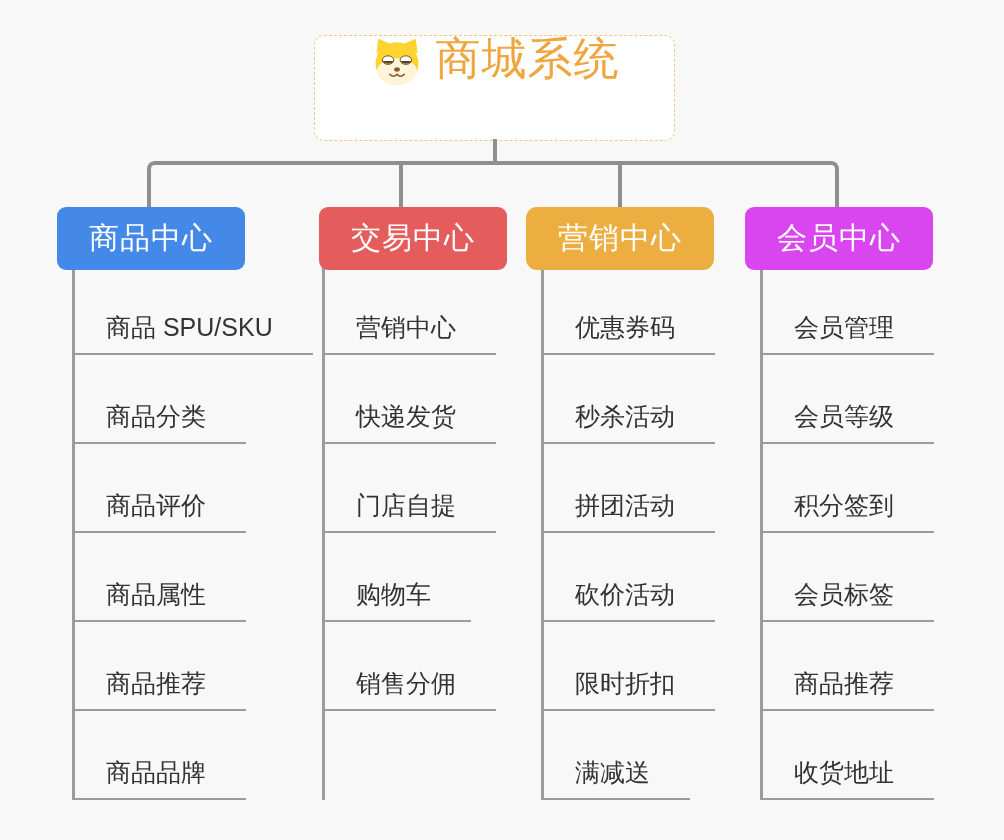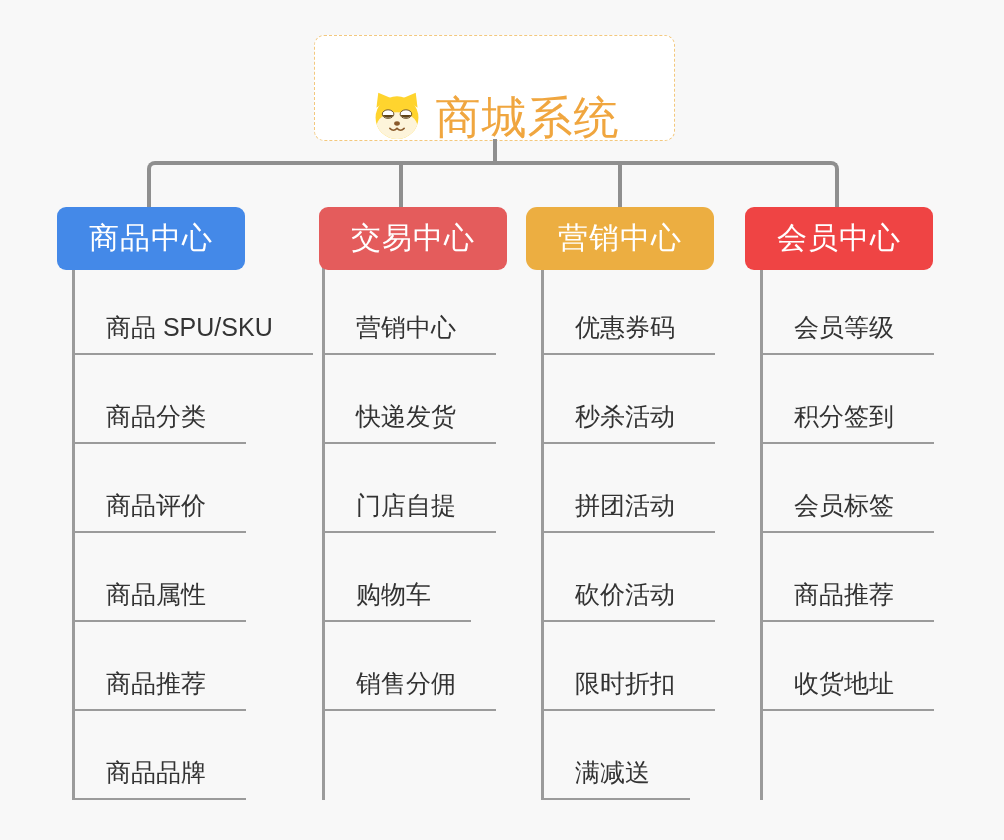--- a/index.html
+++ b/index.html
@@ -9,21 +9,21 @@
     font-family:"Liberation Sans","DejaVu Sans",sans-serif;
     position:relative;overflow:hidden;
   }
   .canvas{position:absolute;inset:0;}
 
   
   .root-node{
     position:absolute;left:314px;top:35px;width:361px;height:106px;
     box-sizing:border-box;background:#ffffff;
     border:1px dashed #f3c87e;border-radius:10px;
-    display:flex;align-items:flex-end;justify-content:center;gap:12px;
+    display:flex;align-items:flex-start;justify-content:center;gap:12px;
   }
   .root-title{font-size:45px;line-height:1;letter-spacing:1px;font-weight:400;}
   .dog{width:54px;height:50px;display:inline-flex;}
 
   
   .root-stem{position:absolute;left:493px;top:139px;width:4px;height:24px;}
   .h-connector{
     position:absolute;left:147px;top:161px;width:692px;height:49px;
     box-sizing:border-box;
     border-top:4px solid;border-left:4px solid;border-right:4px solid;
@@ -84,21 +84,21 @@
   </div>
 
   <div class="root-stem" style="background-color: rgb(143, 143, 143);"></div>
   <div class="h-connector" style="border-color: rgb(143, 143, 143);"></div>
   <div class="drop drop-2" style="background-color: rgb(143, 143, 143);"></div>
   <div class="drop drop-3" style="background-color: rgb(143, 143, 143);"></div>
 
   <div class="branch-box b0" style="background-color: rgb(68, 137, 232);">商品中心</div>
   <div class="branch-box b1" style="background-color: rgb(228, 92, 92);">交易中心</div>
   <div class="branch-box b2" style="background-color: rgb(236, 174, 65);">营销中心</div>
-  <div class="branch-box b3" style="background-color: #ef4444;">会员中心</div>
+  <div class="branch-box b3" style="background-color: #d946ef;">会员中心</div>
 
   <div class="column c0">
     <div class="trunk"></div>
     <ul class="items">
       <li>
           <span class="item-label">商品 SPU/SKU</span>
         </li>
       <li>
           <span class="item-label">商品分类</span>
         </li>
@@ -159,20 +159,23 @@
       <li>
           <span class="item-label">满减送</span>
         </li>
     </ul>
   </div>
 
   <div class="column c3">
     <div class="trunk"></div>
     <ul class="items">
       <li>
+          <span class="item-label">会员管理</span>
+        </li>
+      <li>
           <span class="item-label">会员等级</span>
         </li>
       <li>
           <span class="item-label">积分签到</span>
         </li>
       <li>
           <span class="item-label">会员标签</span>
         </li>
       <li>
           <span class="item-label">商品推荐</span>

